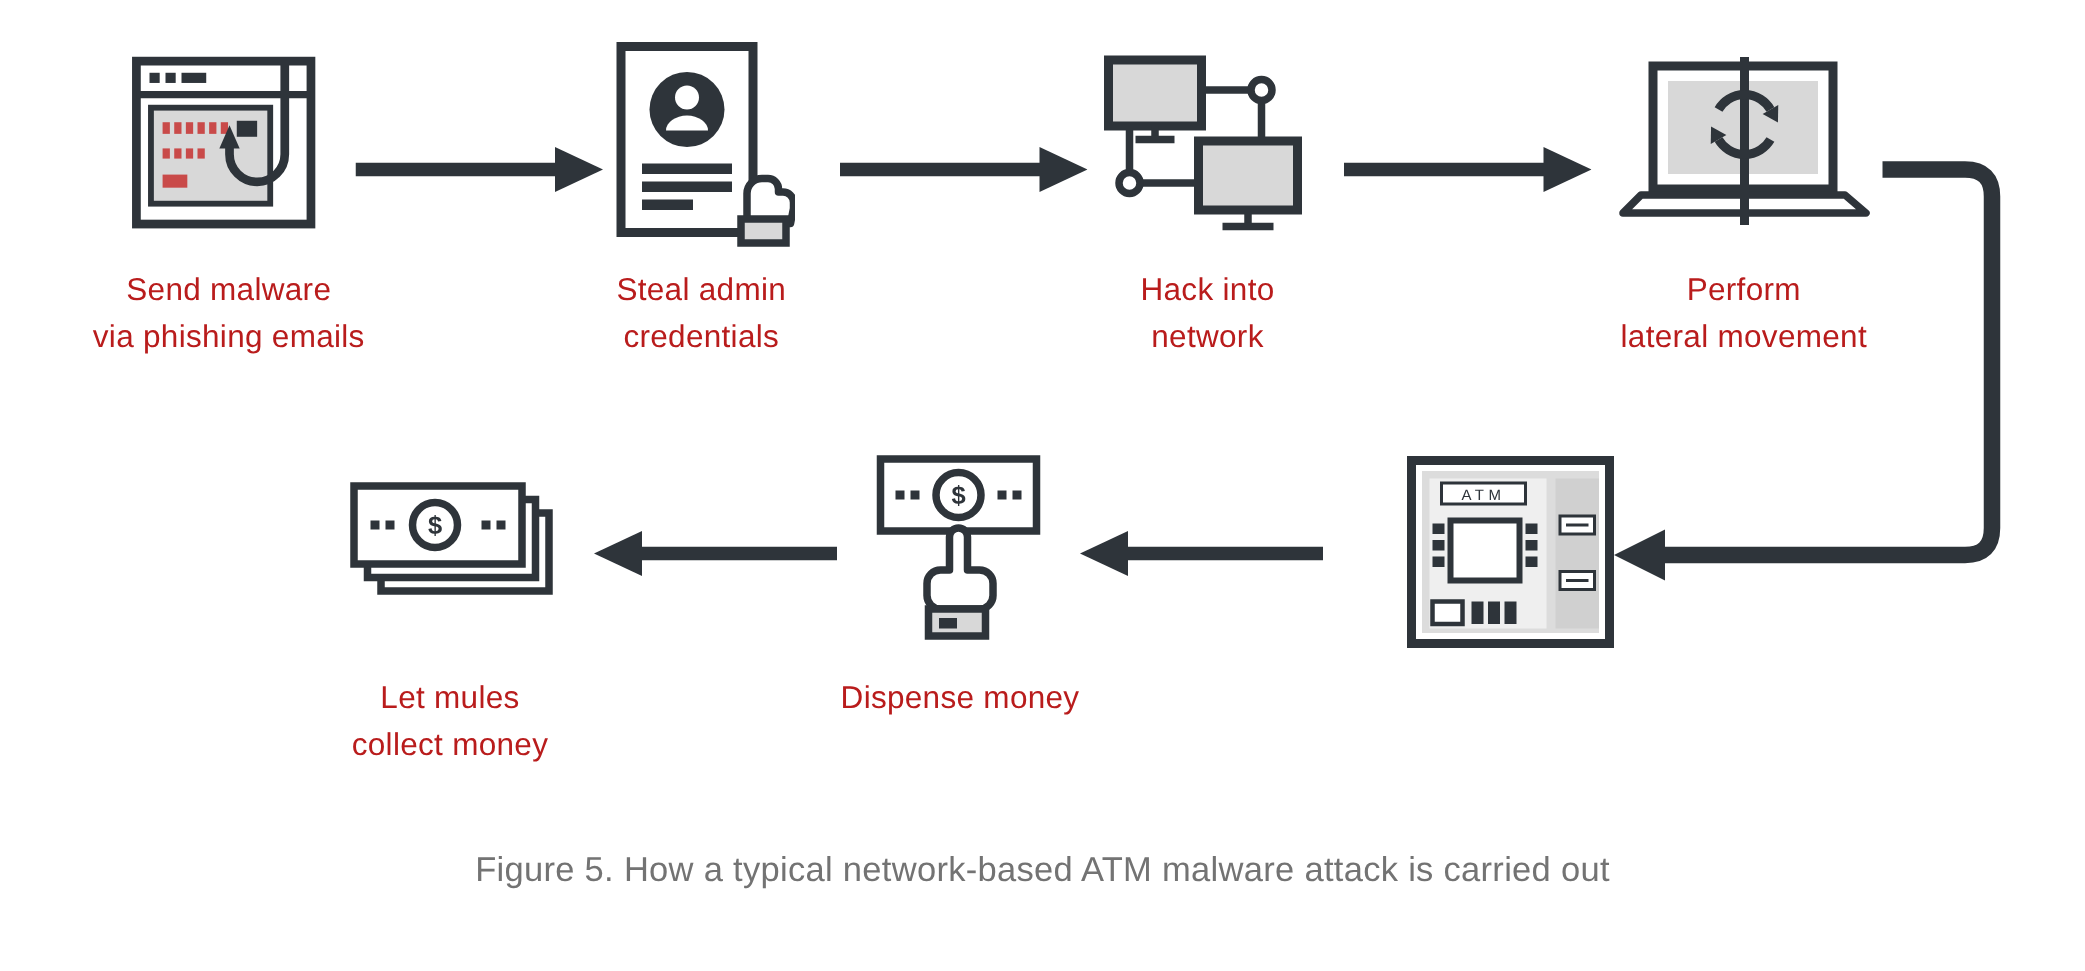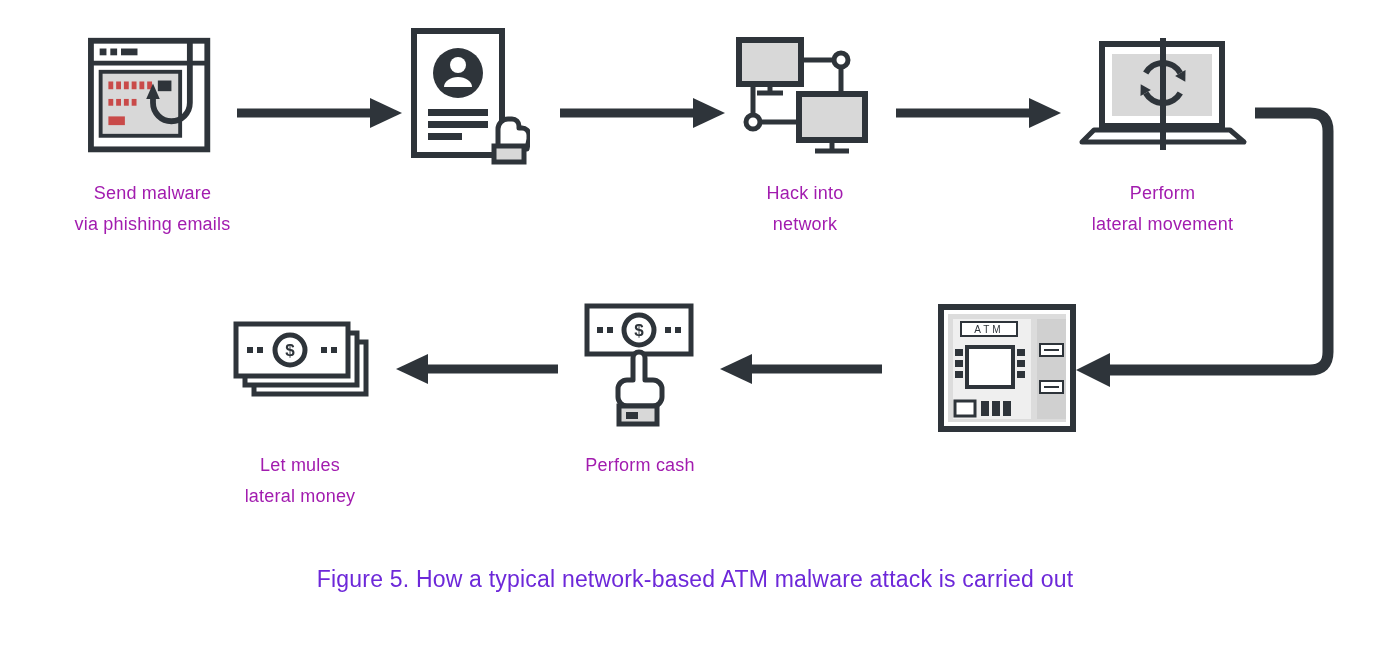--- a/index.html
+++ b/index.html
@@ -4,27 +4,27 @@
 <style>
   * { margin:0; padding:0; box-sizing:border-box; }
   html,body { background:#ffffff; }
   body { font-family:"Liberation Sans","DejaVu Sans",sans-serif; color:#343a40; }
   .canvas { position:relative; width:1390px; height:647px; background:#ffffff; overflow:hidden; }
   .step { position:absolute; display:flex; flex-direction:column; align-items:center; }
   .icon-box { display:flex; align-items:center; justify-content:center; }
   .row1 .icon-box { height:138px; }
   .row2 .icon-box { height:140px; }
   .step-label {
-    margin-top:12px; font-size:18px; line-height:31px; text-align:center;
-    color:#a21caf; white-space:pre-line; letter-spacing:0.2px;
+    margin-top:12px; font-size:21px; line-height:31px; text-align:center;
+    color:#b91c1c; white-space:pre-line; letter-spacing:0.2px;
   }
   .arrow, .connector { position:absolute; display:block; }
   .caption {
     position:absolute; top:566px; left:0; width:100%;
-    text-align:center; font-size:23px; color:#6d28d9; letter-spacing:0.2px;
+    text-align:center; font-size:23px; color:#737373; letter-spacing:0.2px;
   }
   svg text { font-family:"Liberation Sans","DejaVu Sans",sans-serif; }
 </style>
 </head>
 <body>
 
 <div class="canvas">
 
   <div class="step row1" style="left:25px; top:28px; width:255px;">
     <div class="icon-box">
@@ -66,20 +66,22 @@
         <circle cx="52" cy="46" r="25" fill="#2e343a"></circle>
         <circle cx="52" cy="38" r="8" fill="#ffffff"></circle>
         <path d="M38 60 a14 10 0 0 1 28 0 z" fill="#ffffff"></path>
         <rect x="22" y="82" width="60" height="7" fill="#2e343a"></rect>
         <rect x="22" y="94" width="60" height="7" fill="#2e343a"></rect>
         <rect x="22" y="106" width="34" height="7" fill="#2e343a"></rect>
         <path d="M92 122 V 102 a10 10 0 0 1 10 -10 h4 a7 7 0 0 1 7 7 v2 h3 a7 7 0 0 1 7 7 v4 l-2 10 z" fill="#ffffff" stroke="#2e343a" stroke-width="5" stroke-linejoin="round"></path>
         <rect x="88" y="119" width="30" height="16" fill="#d8d8d8" stroke="#2e343a" stroke-width="5"></rect>
       </svg>
     </div>
+    <div class="step-label">Steal admin
+credentials</div>
   </div>
 
   <div class="step row1" style="left:700px; top:28px; width:210px;">
     <div class="icon-box">
       <svg width="140" height="126" viewBox="0 0 140 126">
         <line x1="66" y1="26" x2="100" y2="26" stroke="#2e343a" stroke-width="5"></line>
         <line x1="106" y1="32" x2="106" y2="62" stroke="#2e343a" stroke-width="5"></line>
         <line x1="18" y1="50" x2="18" y2="82" stroke="#2e343a" stroke-width="5"></line>
         <line x1="24" y1="88" x2="64" y2="88" stroke="#2e343a" stroke-width="5"></line>
         <circle cx="106" cy="26" r="7" fill="#ffffff" stroke="#2e343a" stroke-width="5"></circle>
@@ -175,21 +177,21 @@
           <rect x="82" y="29" width="6" height="6"></rect>
             <rect x="92" y="29" width="6" height="6"></rect>
         </g>
         <circle cx="56" cy="32" r="15" fill="#ffffff" stroke="#2e343a" stroke-width="5"></circle>
         <text x="56" y="38" text-anchor="middle" font-size="17" font-weight="bold" fill="#2e343a">$</text>
         <path d="M50 82 V 60 a6 6 0 0 1 12 0 v 22 h 8 a9 9 0 0 1 9 9 v 8 a9 9 0 0 1 -9 9 h -26 a9 9 0 0 1 -9 -9 v -8 a9 9 0 0 1 9 -9 z" fill="#ffffff" stroke="#2e343a" stroke-width="5" stroke-linejoin="round"></path>
         <rect x="36" y="108" width="38" height="18" fill="#d8d8d8" stroke="#2e343a" stroke-width="5"></rect>
         <rect x="43" y="114" width="12" height="7" fill="#2e343a"></rect>
       </svg>
     </div>
-    <div class="step-label">Perform cash</div>
+    <div class="step-label">Dispense money</div>
   </div>
 
   <div class="step row2" style="left:190px; top:298px; width:220px;">
     <div class="icon-box">
       <svg width="144" height="100" viewBox="0 0 144 100">
         <g fill="#ffffff" stroke="#2e343a" stroke-width="5">
           <rect x="26" y="24" width="112" height="52"></rect>
           <rect x="17" y="15" width="112" height="52"></rect>
           <rect x="8" y="6" width="112" height="52"></rect>
         </g>
@@ -197,21 +199,21 @@
           <rect x="19" y="29" width="6" height="6"></rect>
             <rect x="29" y="29" width="6" height="6"></rect>
           <rect x="93" y="29" width="6" height="6"></rect>
             <rect x="103" y="29" width="6" height="6"></rect>
         </g>
         <circle cx="62" cy="32" r="15" fill="#ffffff" stroke="#2e343a" stroke-width="5"></circle>
         <text x="62" y="38" text-anchor="middle" font-size="17" font-weight="bold" fill="#2e343a">$</text>
       </svg>
     </div>
     <div class="step-label">Let mules
-lateral money</div>
+collect money</div>
   </div>
 
   <svg class="arrow" style="left:720px; top:352px;" width="162" height="34" viewBox="0 0 162 34">
     <polygon points="32,2 0,17 32,32" fill="#2e343a"></polygon>
     <rect x="30" y="12.5" width="132" height="9" fill="#2e343a"></rect>
   </svg>
   <svg class="arrow" style="left:396px; top:352px;" width="162" height="34" viewBox="0 0 162 34">
     <polygon points="32,2 0,17 32,32" fill="#2e343a"></polygon>
     <rect x="30" y="12.5" width="132" height="9" fill="#2e343a"></rect>
   </svg>

